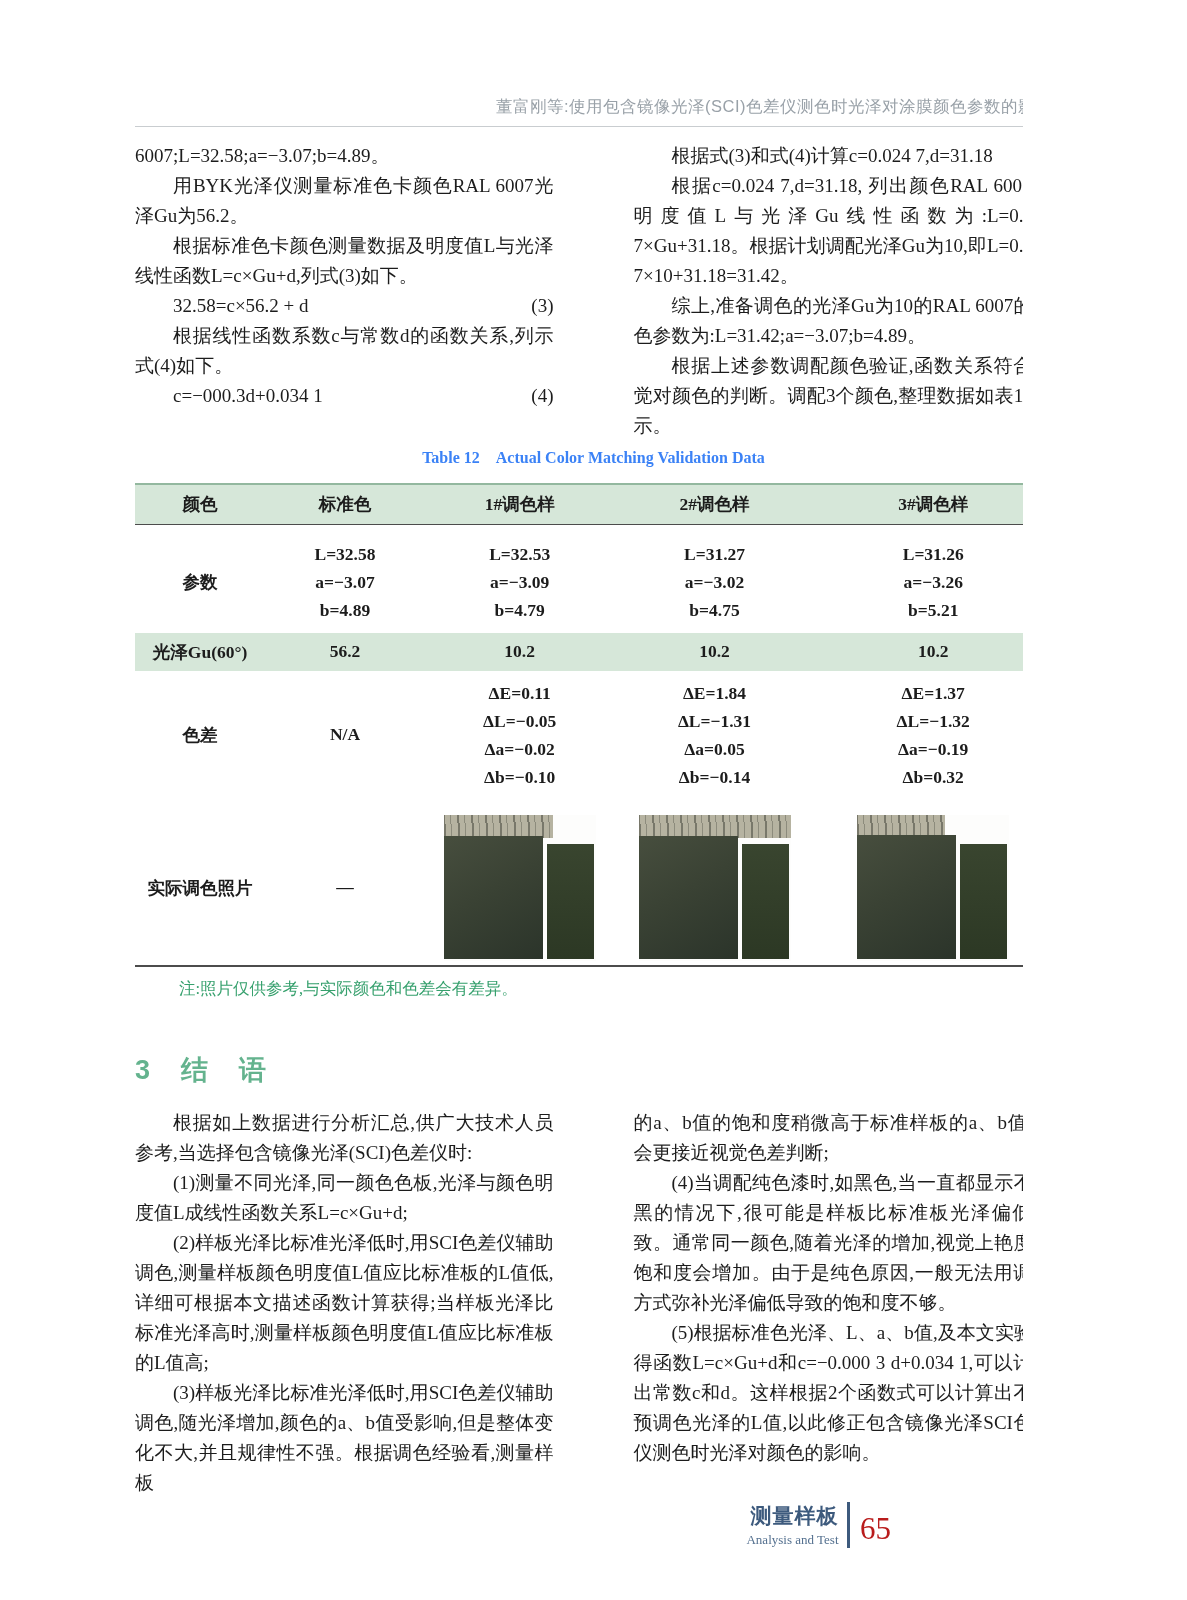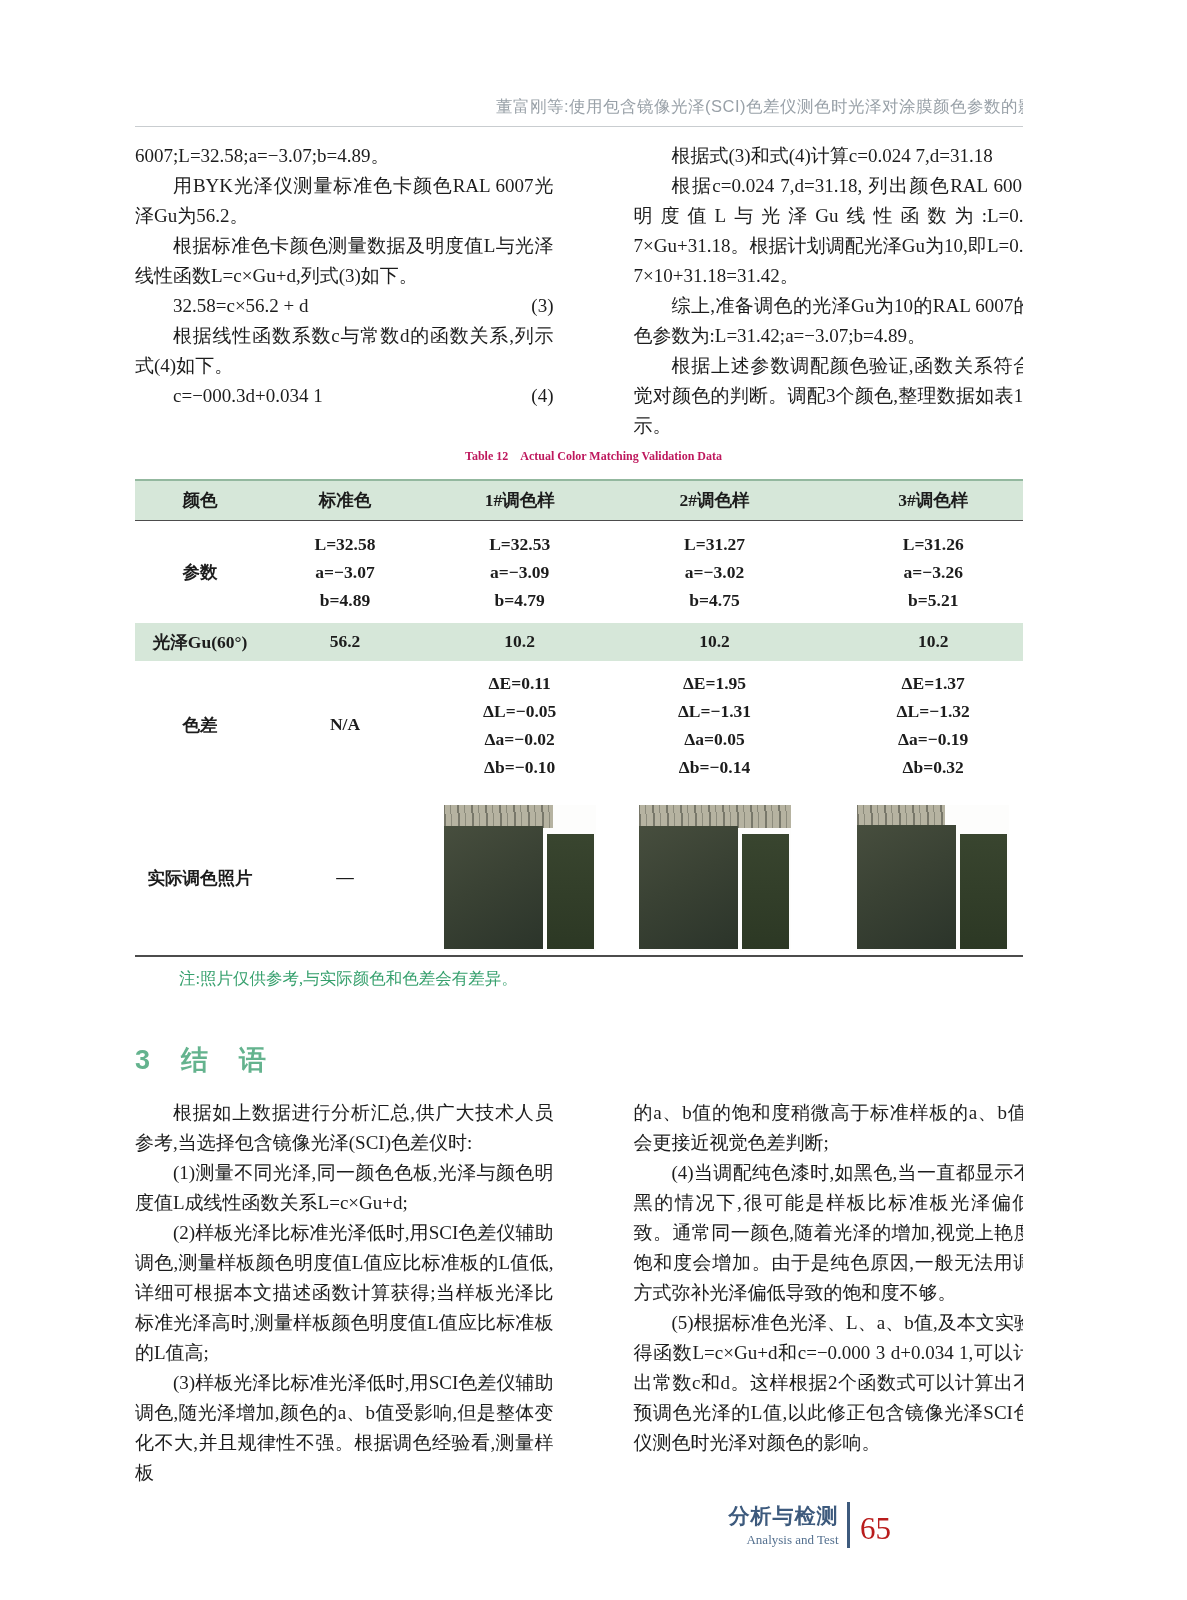--- a/index.html
+++ b/index.html
@@ -27,32 +27,32 @@
   .para.indent{text-indent:2em;}
   .intro{margin-top:14px;}
   .equation-row{display:flex;justify-content:space-between;
     font-size:19px;line-height:30px;padding-left:38px;}
 
   
   .table-caption-zh{margin-top:62px;text-align:center;
     font-family:"Liberation Sans","DejaVu Sans",sans-serif;
     font-weight:bold;font-size:17.5px;color:#222;}
   .table-caption-en{margin-top:7px;text-align:center;
-    font-weight:bold;font-size:12px;color:#be185d;}
+    font-weight:bold;font-size:16px;color:#3b82f6;}
 
   
   table.data-table{margin-top:14px;width:100%;border-collapse:collapse;
     table-layout:fixed;border-top:2.5px solid #93b89f;border-bottom:2px solid #4c4c4c;}
   table.data-table td,table.data-table th{font-weight:bold;font-size:17.5px;
     text-align:center;vertical-align:middle;padding:4px 2px;color:#1c1c1c;}
   table.data-table thead tr{background:#d6e7d9;border-bottom:1.2px solid #4c4c4c;height:40px;}
   tr.band{background:#d6e7d9;}
   td.rowlabel{text-align:left;padding-left:22px;}
   .cell-lines div{line-height:28px;}
-  tr.param-row td{padding-top:9px;padding-bottom:9px;}
+  tr.param-row td{padding-top:15px;padding-bottom:9px;}
   tr.gloss-row{height:38px;}
   tr.delta-row td{padding-top:8px;padding-bottom:8px;}
   tr.visual-row{height:40px;}
   tr.photo-row td{padding-top:16px;}
 
   
   .photo{position:relative;width:152px;height:146px;margin:0 auto;background:#fdfdfc;}
   .photo .strip{position:absolute;top:0;left:0;height:23px;
     background:
       repeating-linear-gradient(88deg, rgba(45,48,40,.45) 0 2px, rgba(0,0,0,0) 2px 7px,
@@ -175,21 +175,21 @@
         <tr class="delta-row">
           <td class="rowlabel">色差</td>
           <td>N/A</td>
           <td class="cell-lines">
             <div>ΔE=0.11</div>
             <div>ΔL=−0.05</div>
             <div>Δa=−0.02</div>
             <div>Δb=−0.10</div>
           </td>
           <td class="cell-lines">
-            <div>ΔE=1.95</div>
+            <div>ΔE=1.84</div>
             <div>ΔL=−1.31</div>
             <div>Δa=0.05</div>
             <div>Δb=−0.14</div>
           </td>
           <td class="cell-lines">
             <div>ΔE=1.37</div>
             <div>ΔL=−1.32</div>
             <div>Δa=−0.19</div>
             <div>Δb=0.32</div>
           </td>
@@ -237,19 +237,19 @@
         <p class="para">的a、b值的饱和度稍微高于标准样板的a、b值时,会更接近视觉色差判断;</p>
         <p class="para indent">(4)当调配纯色漆时,如黑色,当一直都显示不够黑的情况下,很可能是样板比标准板光泽偏低导致。通常同一颜色,随着光泽的增加,视觉上艳度或饱和度会增加。由于是纯色原因,一般无法用调色方式弥补光泽偏低导致的饱和度不够。</p>
         <p class="para indent">(5)根据标准色光泽、L、a、b值,及本文实验获得函数L=c×Gu+d和c=−0.000 3 d+0.034 1,可以计算出常数c和d。这样根据2个函数式可以计算出不同预调色光泽的L值,以此修正包含镜像光泽SCI色差仪测色时光泽对颜色的影响。</p>
 
       </div>
     </div>
   </div>
 
   <div class="page-footer">
     <div class="footer-text">
-      <span class="footer-zh">分析与检测</span>
+      <span class="footer-zh">测量样板</span>
       <span class="footer-en">Analysis and Test</span>
     </div>
     <div class="footer-divider"></div>
     <span class="page-number">65</span>
   </div>
 </div>
 
 </body></html>

